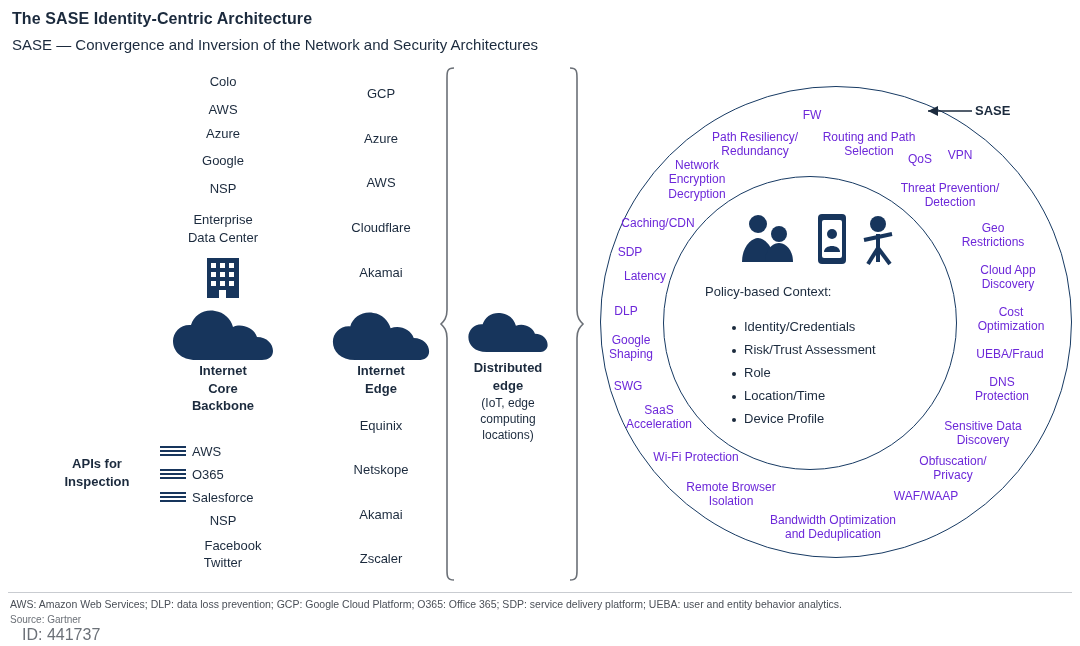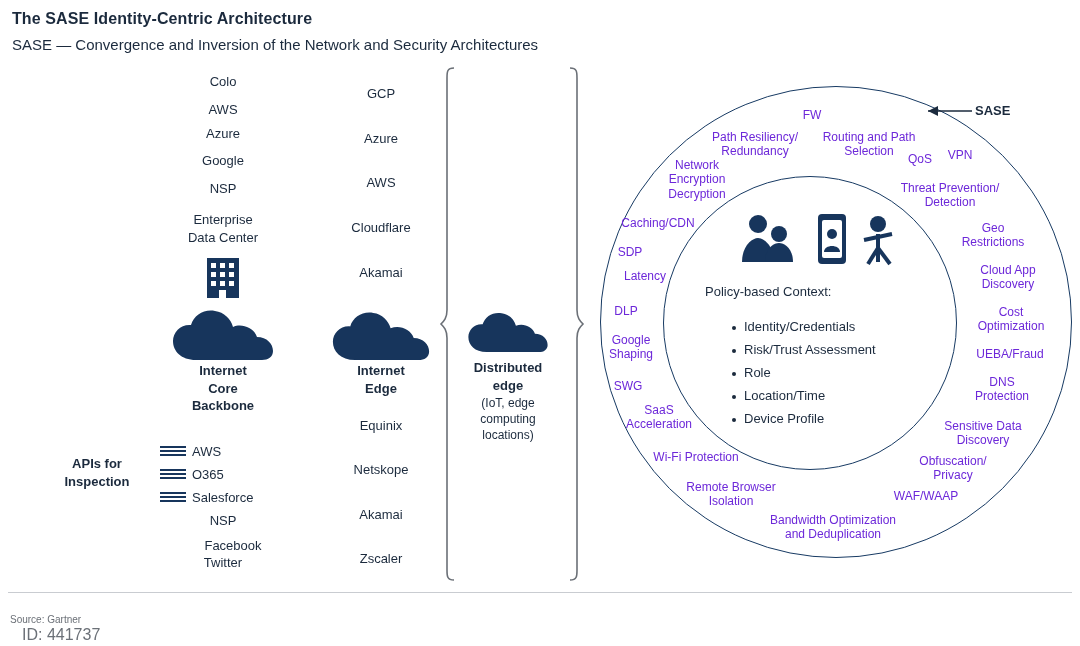--- a/index.html
+++ b/index.html
@@ -322,16 +322,17 @@
       <div class="ring-label" style="left: 884px; top: 489px; width: 84px;">
         <div>WAF/WAAP</div>
       </div>
       <div class="ring-label" style="left: 748px; top: 513px; width: 170px;">
         <div>Bandwidth Optimization</div>
         <div>and Deduplication</div>
       </div>
     </div>
 
   <div class="footrule"></div>
+  <div class="footnote">AWS: Amazon Web Services; DLP: data loss prevention; GCP: Google Cloud Platform; O365: Office 365; SDP: service delivery platform; UEBA: user and entity behavior analytics.</div>
   <div class="source">Source: Gartner</div>
   <div class="idline">ID: 441737</div>
 
 </div>
 
 </body></html>

